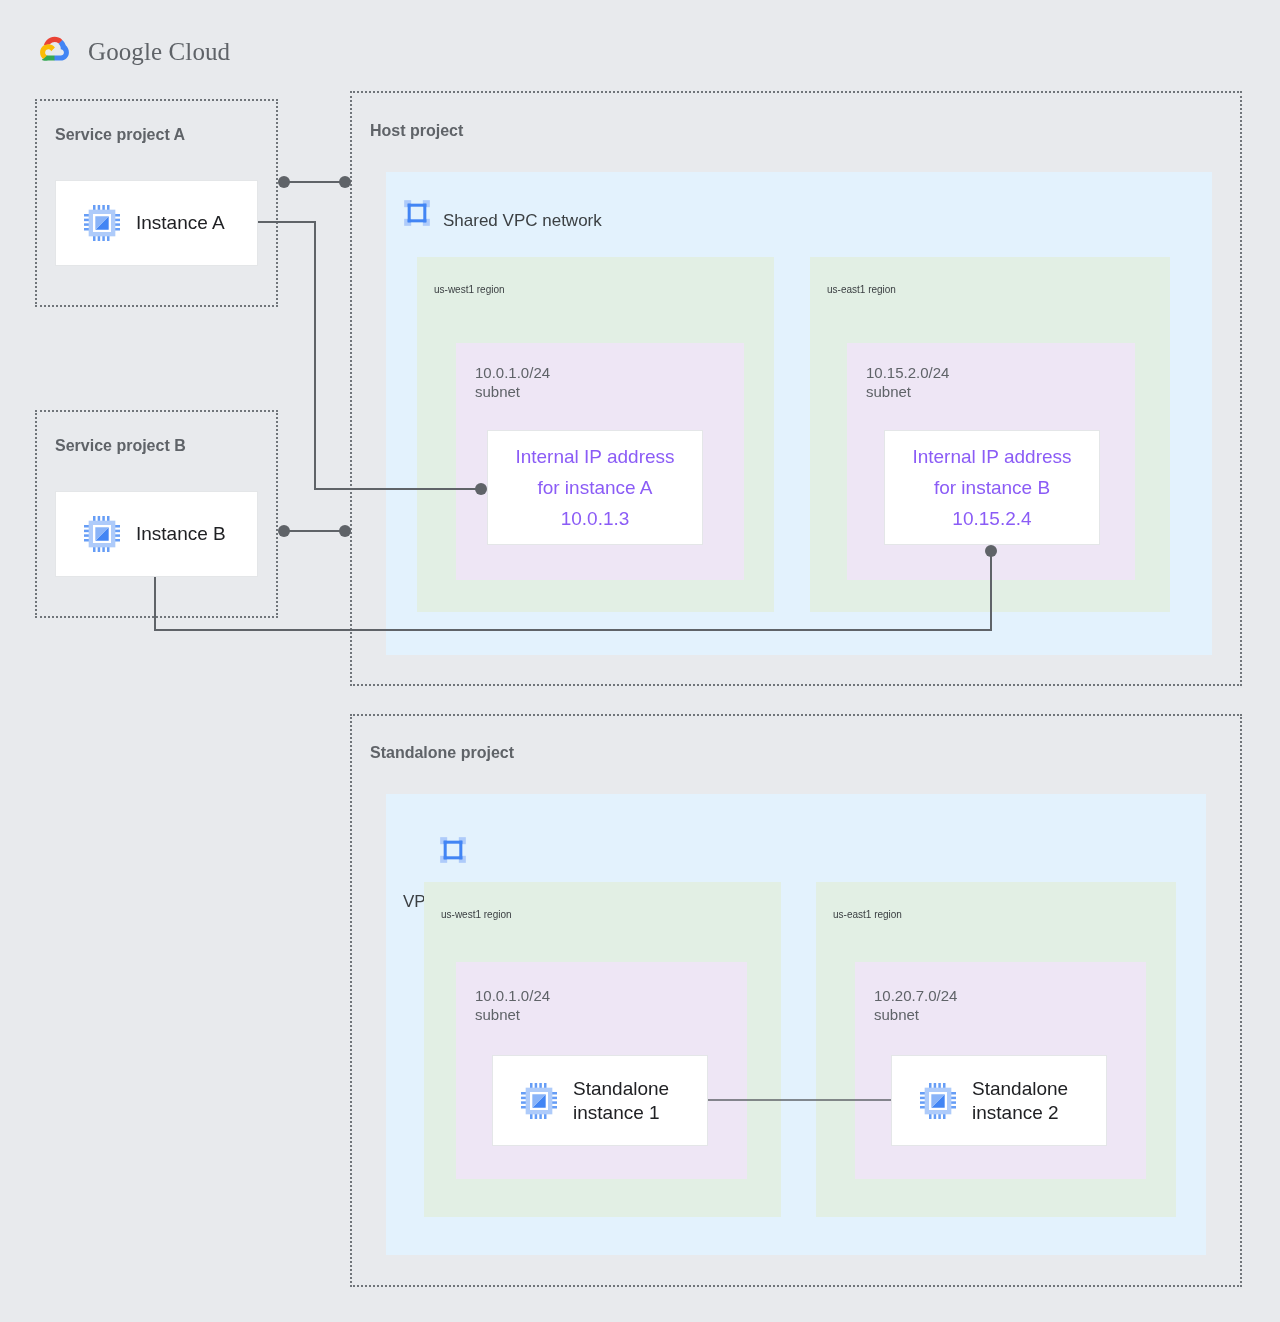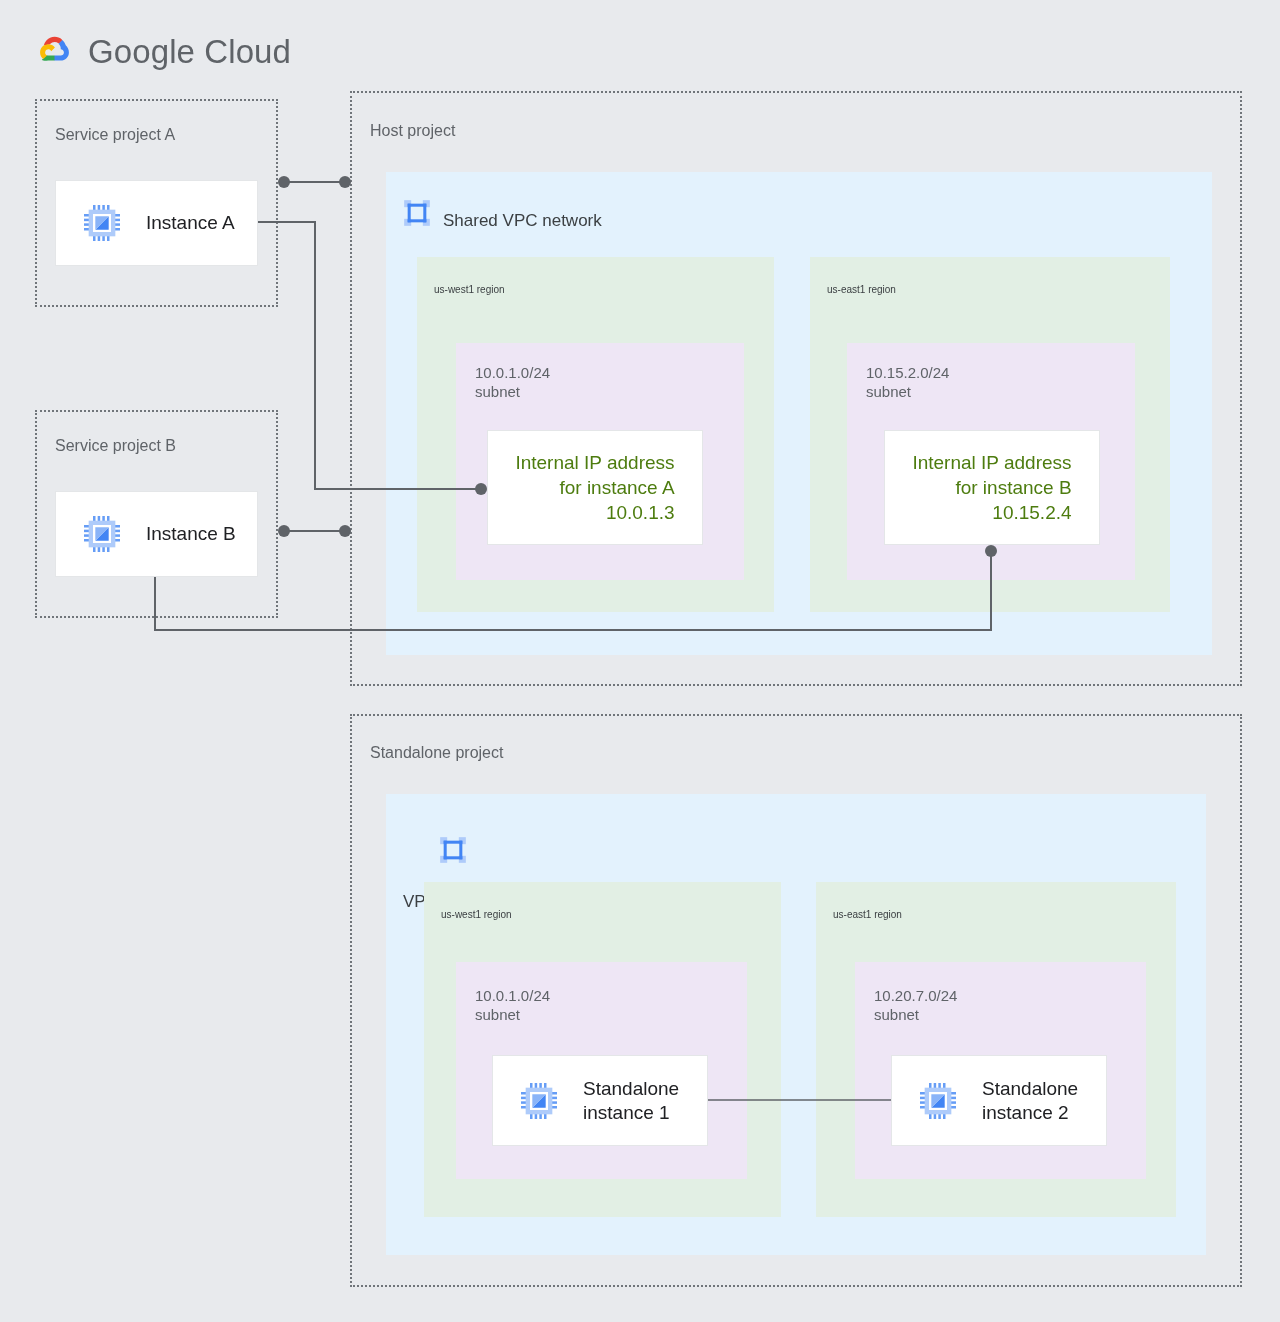--- a/index.html
+++ b/index.html
@@ -19,39 +19,41 @@
   #brand {
     position: absolute;
     left: 34px;
     top: 32px;
     display: flex;
     align-items: center;
     gap: 14px;
   }
   #brand .logo { width: 40px; height: 40px; display: block; }
   #brand .wordmark {
-    font-size: 33px;
+    font-size: 25px;
     color: #5f6368;
     letter-spacing: 0.1px;
     white-space: nowrap;
+    font-family: Liberation Serif, serif;
   }
   #brand .wordmark .g { font-weight: 400; color: #5f6368; }
 
   
   .dashed-box {
     position: absolute;
     border: 2px dotted #70757a;
     box-sizing: border-box;
     background: transparent;
   }
   .box-label {
     position: absolute;
     color: #5f6368;
     font-size: 16px;
     white-space: nowrap;
+    font-weight: bold;
   }
   .vpc-box {
     position: absolute;
     background: #e3f2fd;
     box-sizing: border-box;
   }
   .region-box {
     position: absolute;
     background: #e2efe4;
     box-sizing: border-box;
@@ -92,21 +94,21 @@
     font-size: 17px;
     color: #3c4043;
     white-space: nowrap;
     margin-top: 16px;
   }
 
   
   .inst-card {
     display: flex;
     align-items: center;
-    gap: 24px;
+    gap: 14px;
     padding-left: 26px;
   }
   .inst-card .inst-label {
     font-size: 19px;
     color: #202124;
     line-height: 24px;
     white-space: pre-line;
   }
 
   
@@ -115,24 +117,23 @@
     background: #ffffff;
     border: 1px solid #e4e6e8;
     box-sizing: border-box;
     display: flex;
     align-items: center;
     justify-content: center;
     text-align: center;
   }
   .ip-card .ip-text {
     font-size: 19px;
-    color: #4d7c0f;
-    line-height: 25px;
+    color: #8b5cf6;
+    line-height: 31px;
     white-space: pre-line;
-    text-align: right;
   }
 
   
   #wires {
     position: absolute;
     left: 0; top: 0;
     width: 1280px; height: 1322px;
     pointer-events: none;
   }
   svg .wire {

